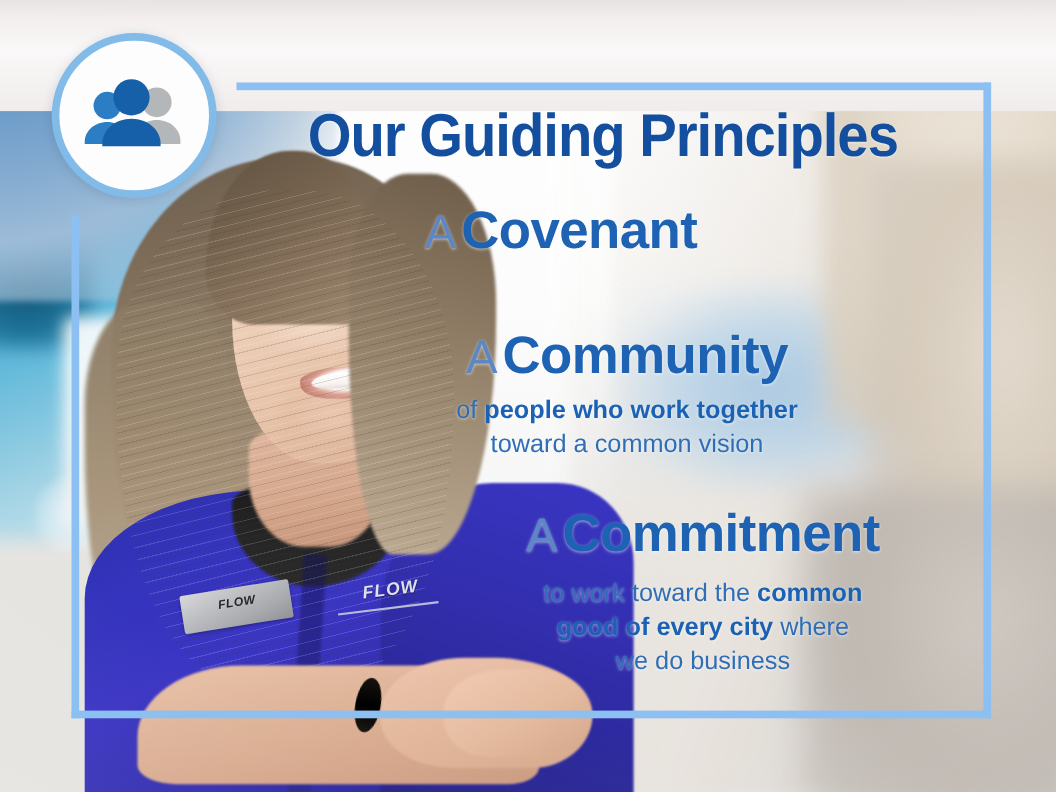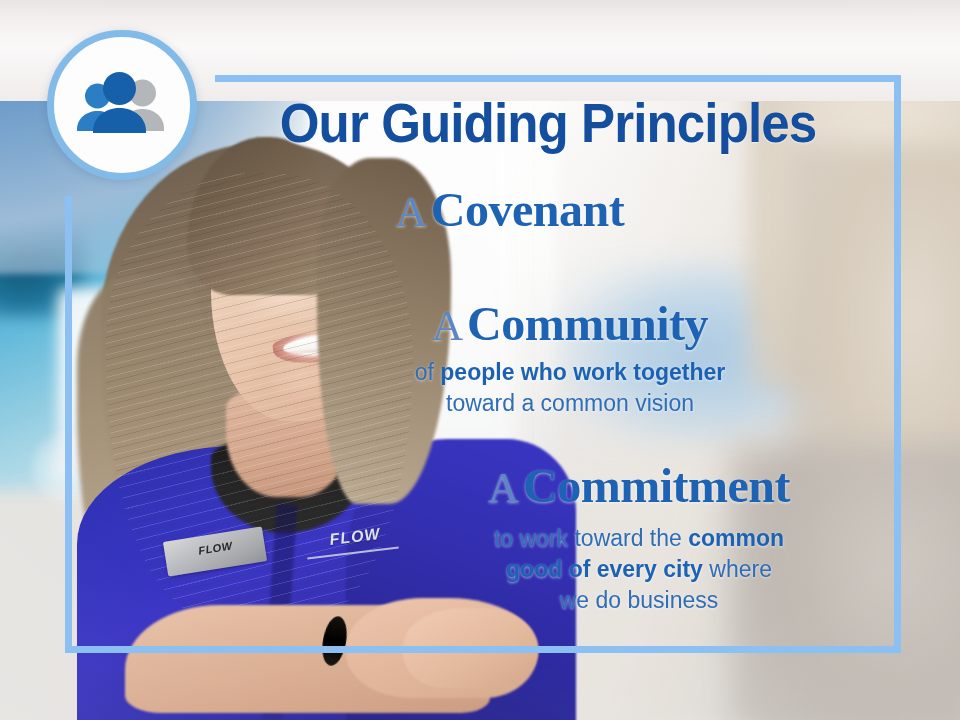--- a/index.html
+++ b/index.html
@@ -295,21 +295,21 @@
     font-family:"Liberation Sans","DejaVu Sans",sans-serif;
     font-weight:bold;font-size:55px;line-height:1;
     letter-spacing:-1px;color:#134f9e;
     text-align:center;
     transform:scaleX(.93);transform-origin:center;
     text-shadow:0 1px 2px rgba(255,255,255,.55);
   }
 
   .principle{position:absolute;}
   .p-head{
-    font-family:Liberation Serif, serif;
+    font-family:Liberation Sans, sans-serif;
     line-height:1.02;white-space:nowrap;
     text-shadow:0 1px 3px rgba(255,255,255,.6);
   }
   .p-article{
     font-weight:300;font-size:43px;color:#5b87c4;
     letter-spacing:0px;
   }
   .p-word{
     font-weight:bold;font-size:48px;color:#1d62b3;
     letter-spacing:-.5px;

